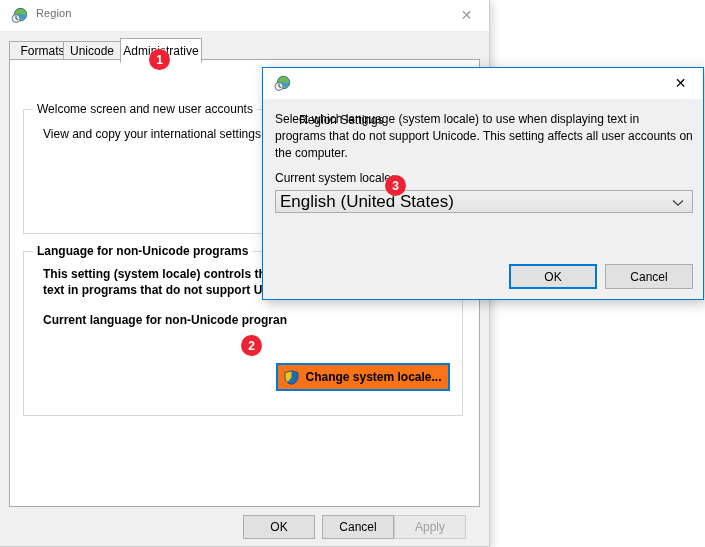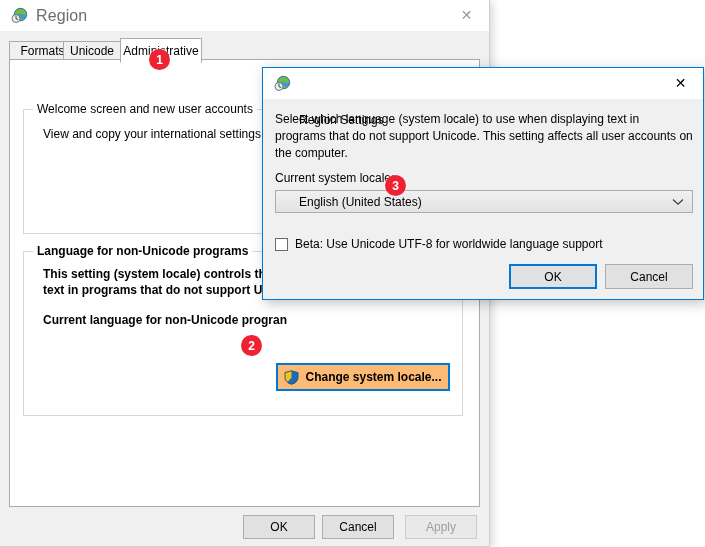--- a/index.html
+++ b/index.html
@@ -41,21 +41,21 @@
     box-sizing: border-box;
   }
   .titlebar-icon {
     position: absolute;
     left: 11px; top: 7px;
     width: 17px; height: 17px;
   }
   #region-title-text {
     position: absolute;
     left: 36px; top: 7px;
-    font-size: 16px;
+    font-size: 11px;
     color: #6d6d6d;
     letter-spacing: .1px;
   }
   #region-close {
     position: absolute;
     right: 0; top: 0;
     width: 45px; height: 30px;
     display: flex; align-items: center; justify-content: center;
     color: #9a9a9a;
   }
@@ -127,21 +127,21 @@
 
   #welcome-desc { left: 19px; top: 16px; }
   #lang-desc { left: 19px; top: 14px; }
   #lang-current-label { left: 19px; top: 60px; }
   #lang-current-value { left: 40px; top: 82px; }
 
   #change-locale-button {
     position: absolute;
     left: 253px; top: 112px;
     width: 172px; height: 26px;
-    background: #fdba74;
+    background: #f97316;
     border: 1px solid #0078d7;
     outline: 1px solid #0078d7;
     box-sizing: border-box;
     display: flex; align-items: center; justify-content: center;
     gap: 6px;
     font-size: 12px;
     color: #000;
   }
   .shield-icon { width: 15px; height: 15px; display:block; }
 
@@ -152,21 +152,21 @@
     background: #e1e1e1;
     border: 1px solid #adadad;
     box-sizing: border-box;
     font-size: 12px;
     display: flex; align-items: center; justify-content: center;
     color: #000;
   }
   .btn.disabled { color: #a0a0a0; background: #e9e9e9; border-color: #cdcdcd; }
   #region-ok { left: 243px; top: 515px; width: 72px; }
   #region-cancel { left: 322px; top: 515px; width: 72px; }
-  #region-apply { left: 405px; top: 515px; width: 72px; }
+  #region-apply { left: 394px; top: 515px; width: 72px; }
 
   
   #settings-dialog {
     position: absolute;
     left: 262px; top: 67px;
     width: 442px; height: 233px;
     background: #f0f0f0;
     border: 1px solid #0078d7;
     box-sizing: border-box;
     box-shadow: 3px 3px 12px rgba(0,0,0,0.25);
@@ -208,22 +208,22 @@
     color: #000;
   }
   #locale-combo {
     position: absolute;
     left: 12px; top: 122px;
     width: 418px; height: 23px;
     background: linear-gradient(#f0f0f0, #e3e3e3);
     border: 1px solid #acacac;
     box-sizing: border-box;
     display: flex; align-items: center;
-    padding-left: 23px;
-    font-size: 12px;
+    padding-left: 4px;
+    font-size: 17px;
     color: #000;
   }
   #locale-combo-arrow {
     position: absolute;
     right: 8px; top: 50%;
     transform: translateY(-50%);
     color: #3c3c3c;
   }
   #utf8-checkbox-row {
     position: absolute;
@@ -366,24 +366,20 @@
 
   <div id="locale-combo">
     <span>English (United States)</span>
     <span id="locale-combo-arrow">
       <svg viewBox="0 0 12 8" width="12" height="8">
         <path d="M1 1.5 L6 6.2 L11 1.5" fill="none" stroke="#3c3c3c" stroke-width="1.2"></path>
       </svg>
     </span>
   </div>
 
-  <div id="utf8-checkbox-row">
-    <span class="checkbox-box"></span>
-    <span>Beta: Use Unicode UTF-8 for worldwide language support</span>
-  </div>
 
   <div id="settings-ok">OK</div>
   <div id="settings-cancel">Cancel</div>
 </div>
 
 <div class="badge" id="badge-1">1</div>
 <div class="badge" id="badge-2">2</div>
 <div class="badge" id="badge-3">3</div>
 
 </body></html>

